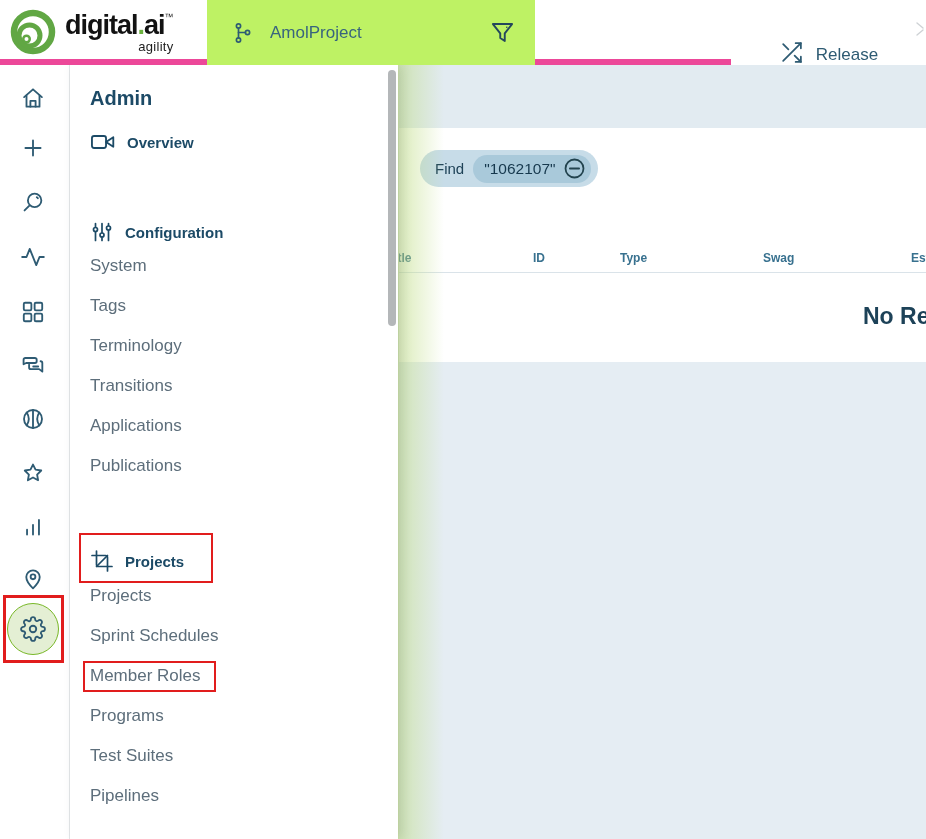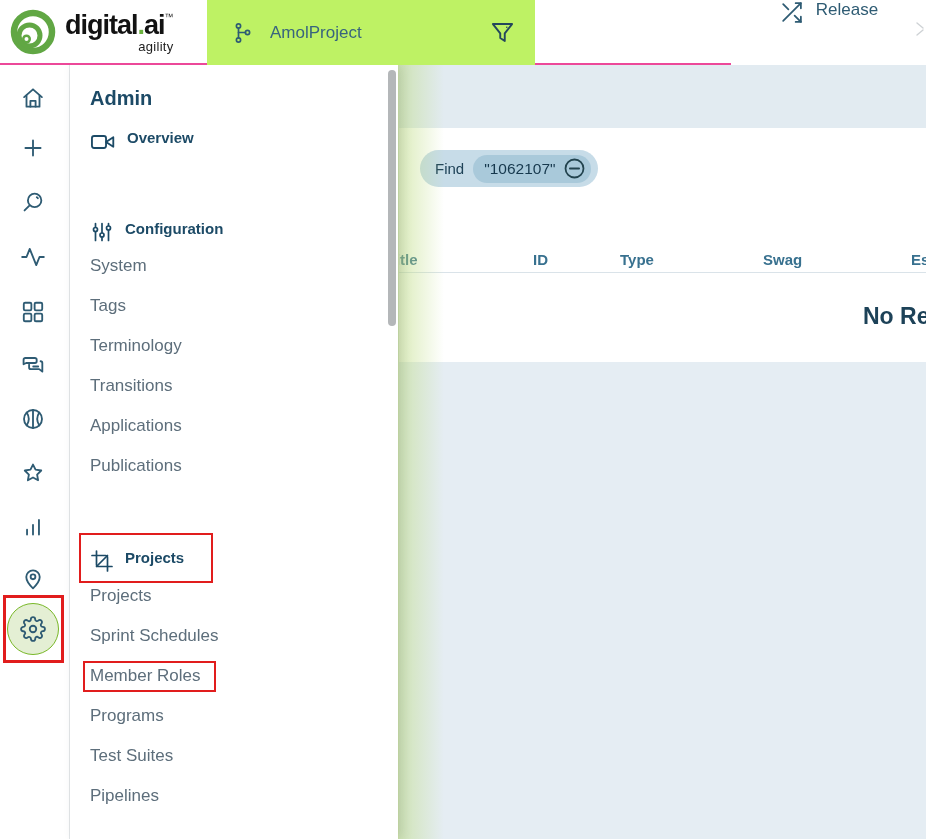--- a/index.html
+++ b/index.html
@@ -6,50 +6,50 @@
   html,body { width: 926px; height: 839px; }
   body {
     position: relative; overflow: hidden; background: #fff;
     font-family: "Liberation Sans", sans-serif;
     -webkit-font-smoothing: antialiased;
   }
   svg { display: block; }
   .ic { fill: none; stroke: currentColor; stroke-width: 1.7; stroke-linecap: round; stroke-linejoin: round; }
 
   
-  .topbar { position: absolute; left: 0; top: 0; width: 926px; height: 65px; background: #fff; border-bottom: 2px solid #ec4899; z-index: 40; }
+  .topbar { position: absolute; left: 0; top: 0; width: 926px; height: 65px; background: #fff; border-bottom: 6px solid #ec4899; z-index: 40; }
   .logo { position: absolute; left: 9px; top: 8px; display: flex; align-items: center; gap: 8px; }
   .logo-word { display: flex; flex-direction: column; align-items: flex-end; line-height: 1; }
   .brandline { font-size: 27px; font-weight: 700; letter-spacing: -1px; color: #121212; }
   .brandline .sep { color: #6cb33f; }
   .brandline .tm { font-size: 9px; vertical-align: 14px; letter-spacing: 0; font-weight: 400; color: #222; }
   .brand-sub { font-size: 13px; color: #1c1c1c; margin-top: 1px; letter-spacing: .3px; }
 
   .tab-project { position: absolute; left: 207px; top: 0; width: 328px; height: 65px; background: #bef264; color: #38647e; display: flex; align-items: center; }
   .tab-project .tree { margin-left: 25px; color: #2e5b73; }
   .tab-project .lbl { margin-left: 14px; font-size: 17px; }
   .tab-project .funnel { position: absolute; right: 19px; top: 19px; color: #24475c; }
 
   .tab-product { position: absolute; left: 571px; top: 0; width: 160px; height: 65px; background: #76b82a; color: #fff; display: flex; align-items: center; justify-content: center; gap: 11px; }
   .tab-product .lbl { font-size: 17.5px; font-weight: 600; }
 
-  .tab-release { position: absolute; left: 731px; top: 0; width: 195px; height: 65px; background: #fff; color: #2e5b73; display: flex; align-items: flex-start; justify-content: center; gap: 12px; }
+  .tab-release { position: absolute; left: 731px; top: 0; width: 195px; height: 65px; background: #fff; color: #2e5b73; display: flex; align-items: flex-end; justify-content: center; gap: 12px; }
   .tab-release .lbl { font-size: 17px; }
 
   .tab-fragment { position: absolute; left: 916px; top: 22px; color: #c3c8cb; opacity: .8; }
 
   
   .sidebar { position: absolute; left: 0; top: 65px; width: 70px; height: 774px; background: #fff; border-right: 1px solid #e4e7e9; z-index: 30; }
   .nav-ic { position: absolute; left: 20px; width: 26px; height: 26px; color: #2e5b73; cursor: pointer; }
   .gear-circle { position: absolute; left: 7px; top: 538px; width: 52px; height: 52px; border-radius: 50%; background: #e4efd4; border: 1.5px solid #79b829; }
   .gear-redbox { position: absolute; left: 3px; top: 530px; width: 61px; height: 68px; border: 3px solid #e11d1d; }
 
   
   .flyout { position: absolute; left: 70px; top: 65px; width: 328px; height: 774px; background: #fff; z-index: 35; box-shadow: 4px 0 10px rgba(40,60,70,.14); }
-  .fly-row { position: absolute; left: 20px; transform: translateY(-50%); display: flex; align-items: flex-start; gap: 11px; white-space: nowrap; }
+  .fly-row { position: absolute; left: 20px; transform: translateY(-50%); display: flex; align-items: center; gap: 11px; white-space: nowrap; }
   .fly-title { font-size: 20px; font-weight: 700; color: #1c4a66; }
   .fly-header { font-size: 15px; font-weight: 700; color: #1c4a66; cursor: pointer; }
   .fly-header-ic { color: #1c4a66; }
   .fly-item { font-size: 17px; color: #5d6e7b; cursor: pointer; }
   .scroll-thumb { position: absolute; right: 2px; top: 5px; width: 8px; height: 256px; border-radius: 4px; background: #b4b7b9; }
   .projects-redbox { position: absolute; left: 9px; top: 468px; width: 134px; height: 50px; border: 2.5px solid #e11d1d; }
   .member-redbox { position: absolute; left: 13px; top: 596px; width: 133px; height: 31px; border: 2px solid #e11d1d; }
 
   
   .main { position: absolute; left: 70px; top: 65px; width: 856px; height: 774px; background: #fff; z-index: 10; overflow: hidden; }
@@ -57,21 +57,21 @@
   .band-white { position: absolute; left: 0; top: 63px; right: 0; height: 234px; background: #fff; }
   .band-content { position: absolute; left: 0; top: 297px; right: 0; bottom: 0; background: #e5edf3; }
   .green-glow { position: absolute; left: 328px; top: 0; width: 46px; height: 774px; background: linear-gradient(to right, rgba(190,220,130,.55), rgba(255,255,255,0)); border-left: 1px solid #cfe3ac; pointer-events: none; z-index: 5; }
 
   .find-chip { position: absolute; left: 350px; top: 85px; height: 37px; border-radius: 19px; background: #c7dce8; display: flex; align-items: center; padding: 0 7px 0 15px; gap: 9px; z-index: 3; }
   .find-chip .find-lbl { font-size: 15px; color: #1e4257; }
   .chip-inner { height: 28px; border-radius: 14px; background: #a9c9da; display: flex; align-items: center; padding: 0 5px 0 11px; gap: 7px; }
   .chip-inner .val { font-size: 15.5px; color: #16384d; }
   .chip-remove { color: #22434e; cursor: pointer; }
 
-  .col-head { position: absolute; top: 186px; font-size: 15px; font-weight: 700; color: #38718f; white-space: nowrap; z-index: 2; cursor: pointer; }
+  .col-head { position: absolute; top: 186px; font-size: 12px; font-weight: 700; color: #38718f; white-space: nowrap; z-index: 2; cursor: pointer; }
   .head-divider { position: absolute; left: 0; right: 0; top: 207px; height: 1px; background: #dae3e9; z-index: 2; }
   .empty-msg { position: absolute; left: 793px; top: 238px; font-size: 23px; font-weight: 600; color: #1d4258; white-space: nowrap; z-index: 2; }
 </style>
 </head>
 <body>
 
 <div class="topbar">
   <div class="logo">
     <svg width="48" height="48" viewBox="0 0 48 48">
       <circle cx="24" cy="24" r="19" fill="none" stroke="#61a744" stroke-width="6.5"></circle>

